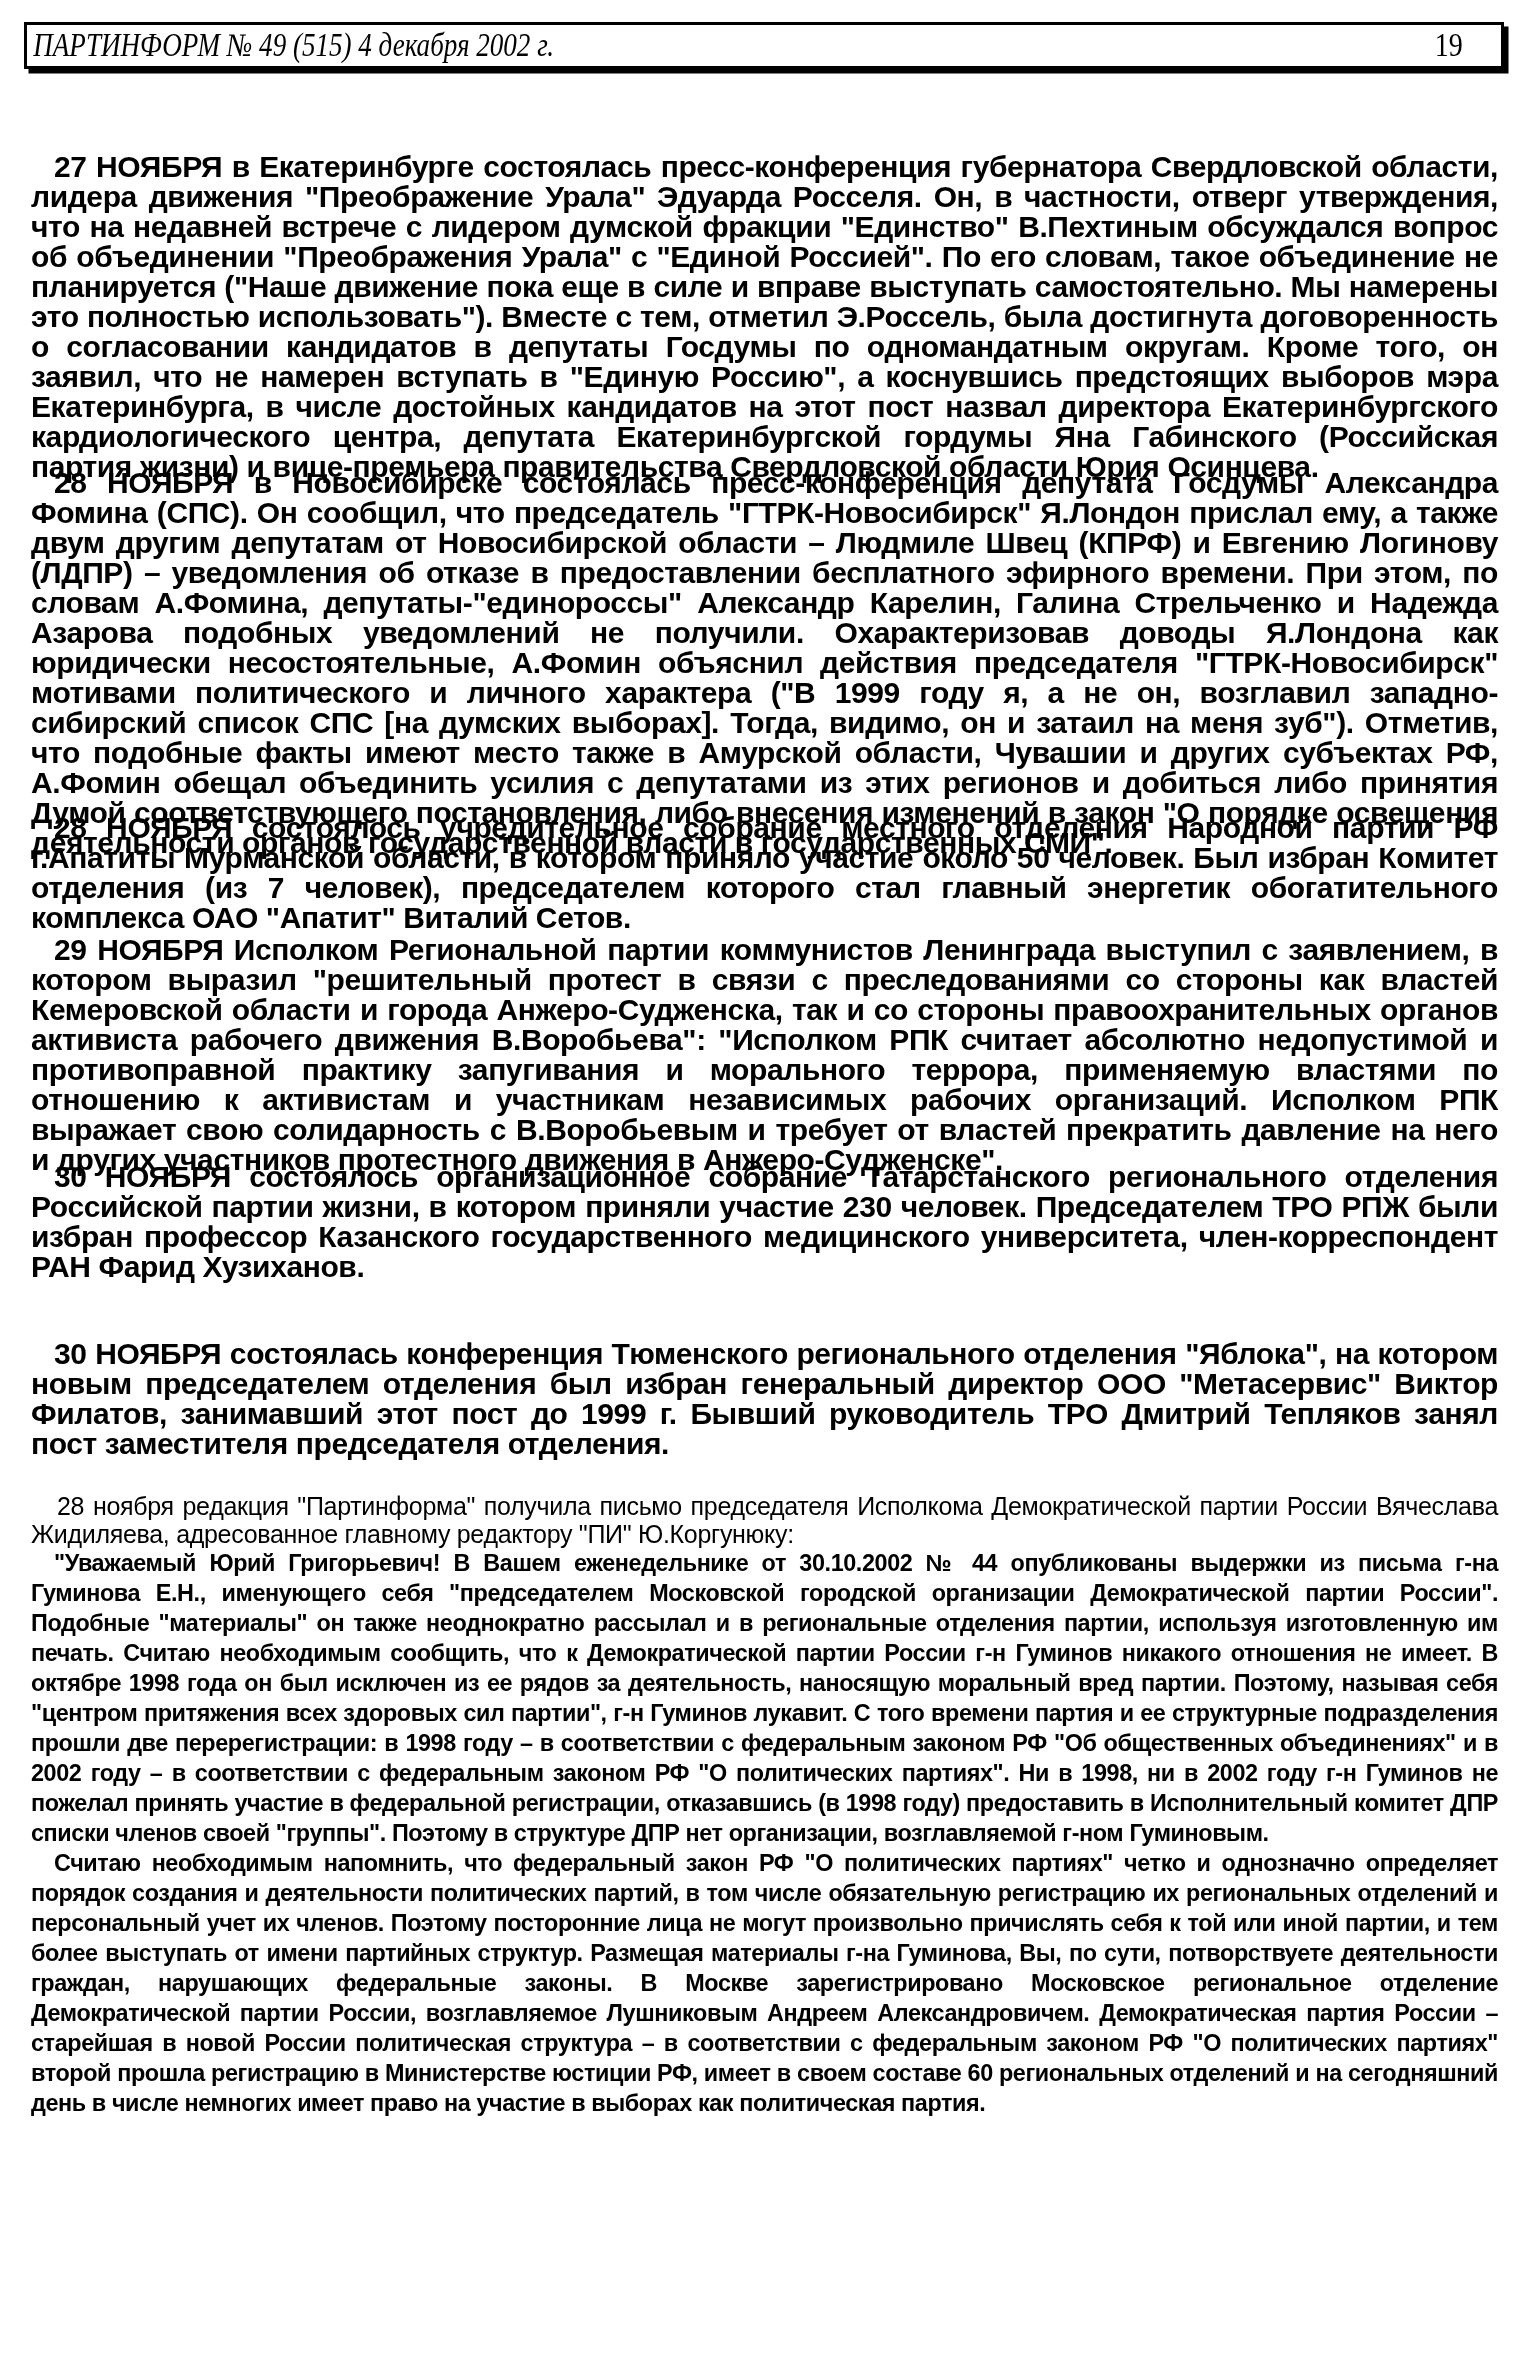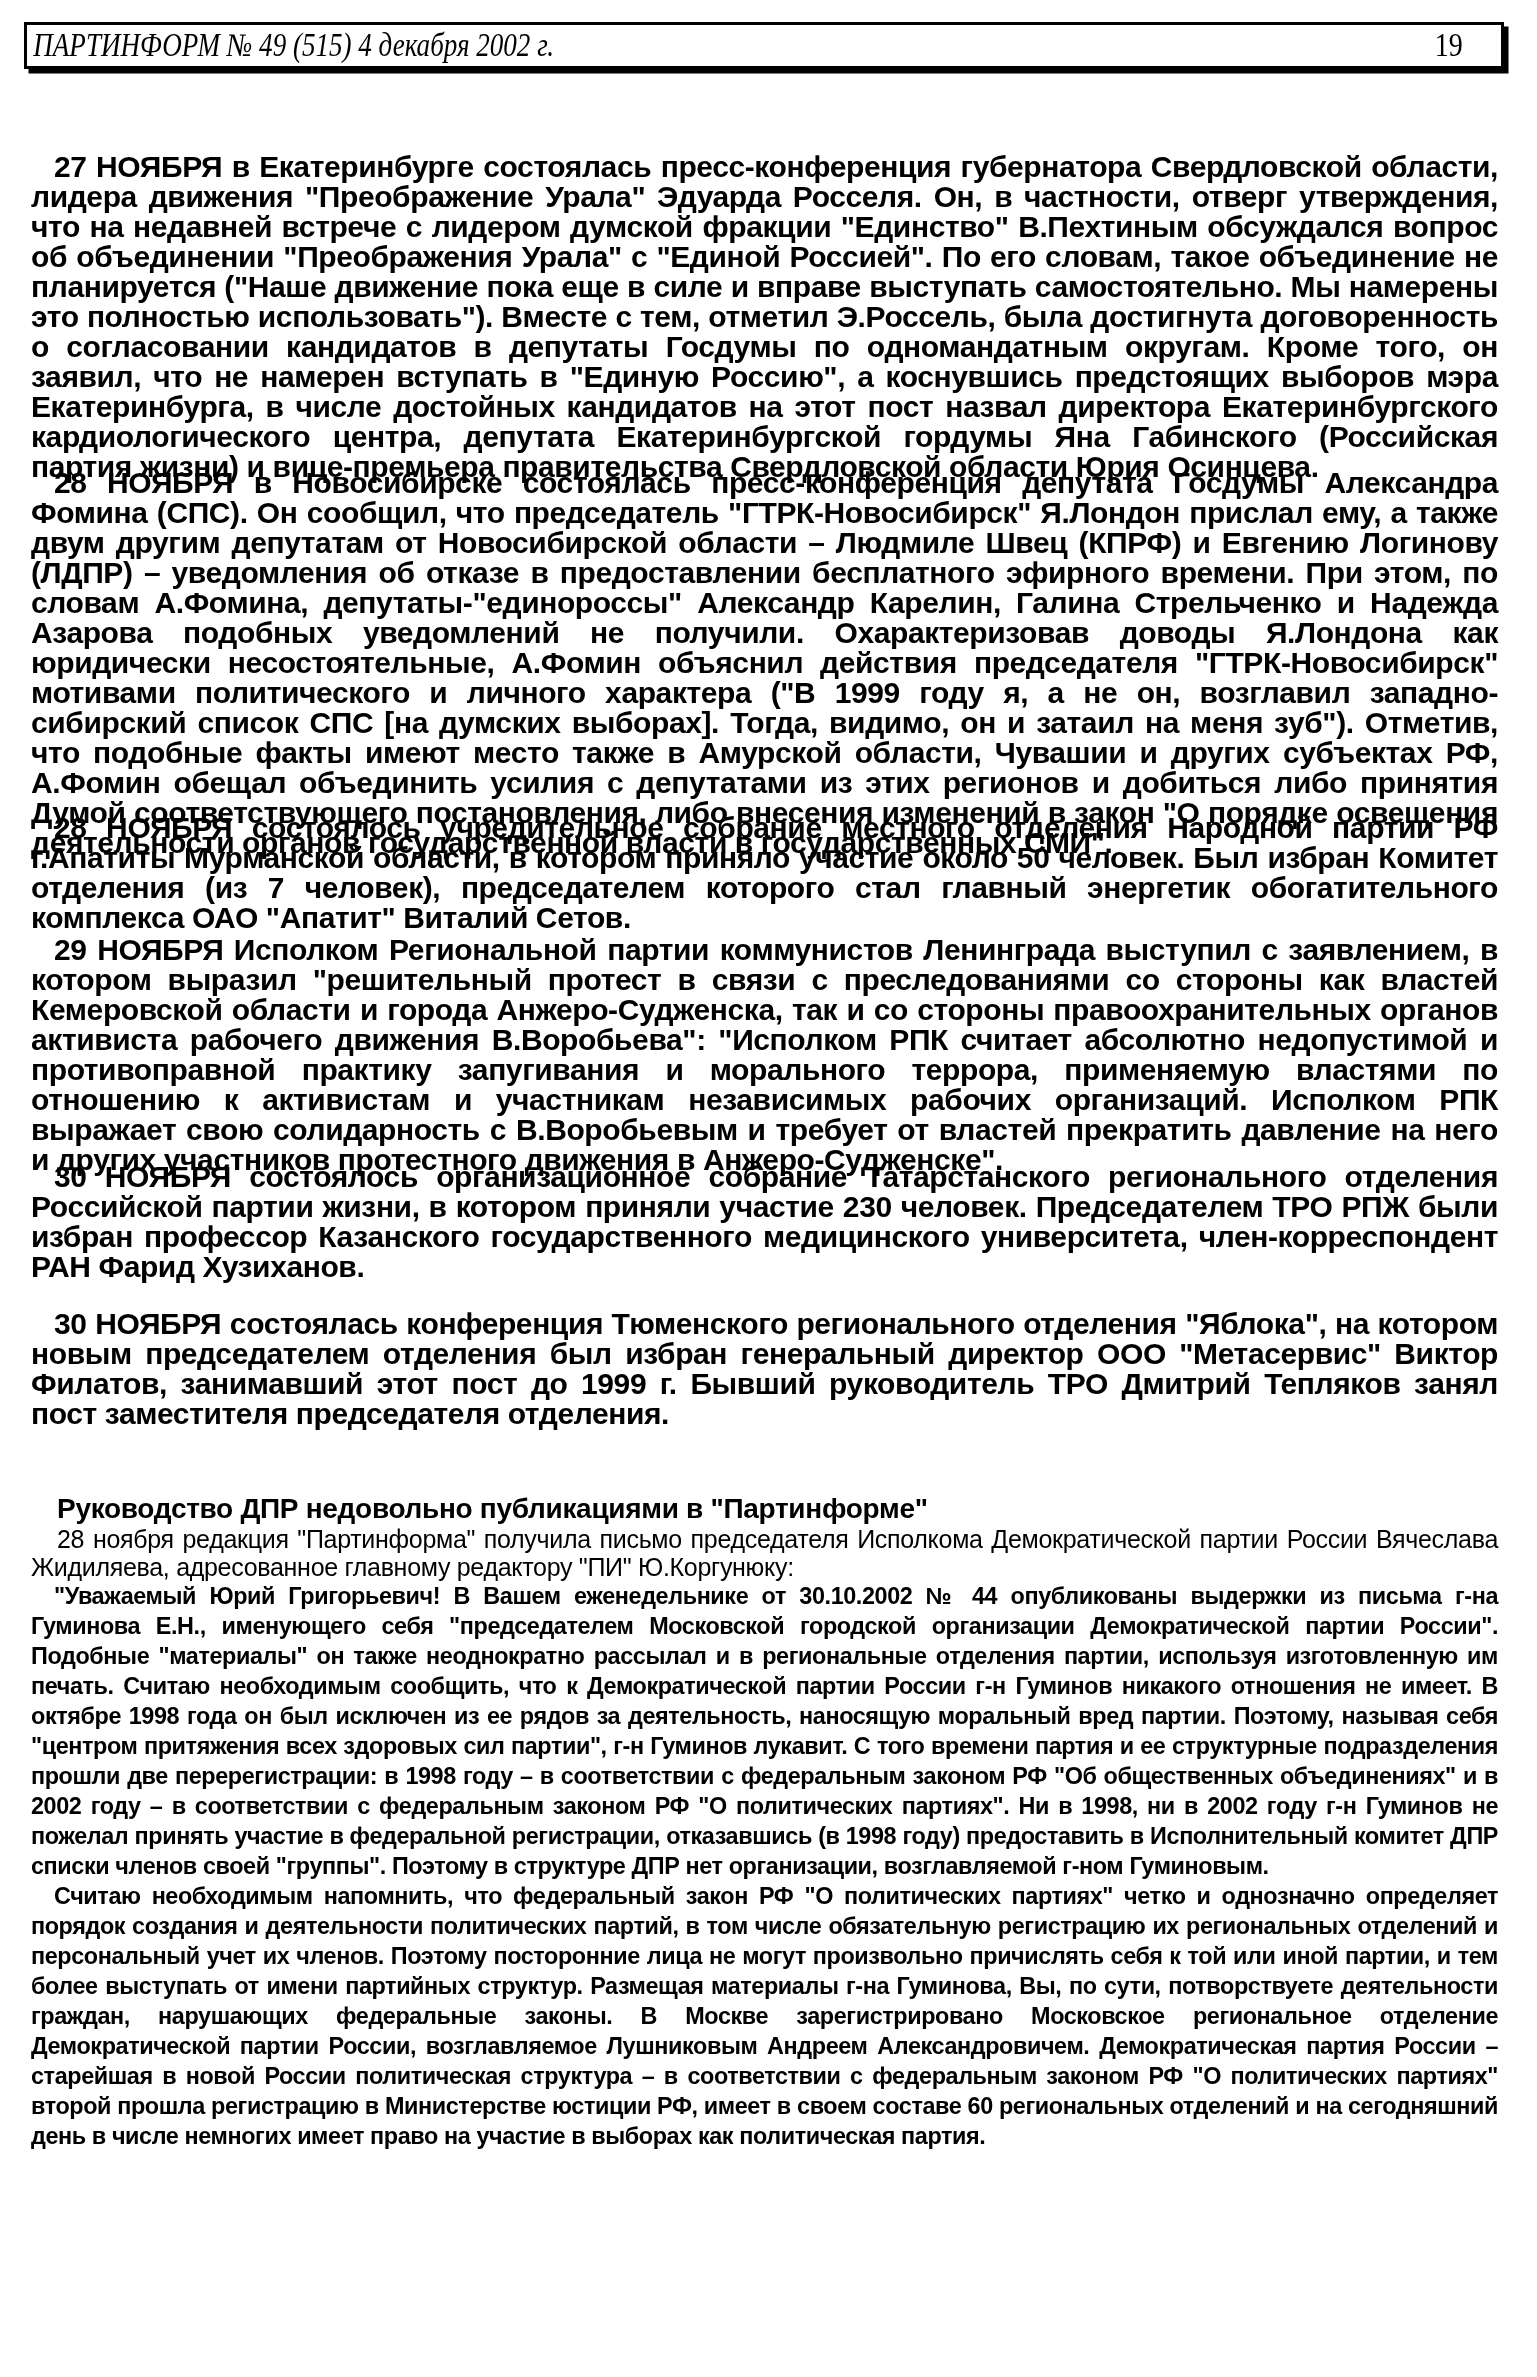--- a/index.html
+++ b/index.html
@@ -36,21 +36,21 @@
     text-align: justify; text-indent: 23px;
     letter-spacing: -0.4px;
   }
   .news .date { font-weight: bold; }
 
   #news-1 { top: 152px; }
   #news-2 { top: 468px; }
   #news-3 { top: 813px; }
   #news-4 { top: 935px; }
   #news-5 { top: 1162px; }
-  #news-6 { top: 1309px; }
+  #news-6 { top: 1339px; }
 
   
   .section-banner {
     position: absolute; left: 16px; top: 1421px; width: 1489px; height: 40px;
     border: 3.2px solid #000; background: #e4e4e4;
     display: flex; align-items: center;
   }
   .section-banner span {
     font-family: "Liberation Serif", "DejaVu Serif", serif;
     font-weight: bold; font-size: 29.5px; padding-left: 38px;
@@ -100,20 +100,19 @@
   <div class="col news" id="news-5">
     <p><span class="date">30 НОЯБРЯ</span><span> состоялось организационное собрание Татарстанского регионального отделения Российской партии жизни, в котором приняли участие 230 человек. Председателем ТРО РПЖ были избран профессор Казанского государственного медицинского университета, член-корреспондент РАН Фарид Хузиханов.</span></p>
   </div>
 
   <div class="col news" id="news-6">
     <p><span class="date">30 НОЯБРЯ</span><span> состоялась конференция Тюменского регионального отделения "Яблока", на котором новым председателем отделения был избран генеральный директор ООО "Метасервис" Виктор Филатов, занимавший этот пост до 1999 г. Бывший руководитель ТРО Дмитрий Тепляков занял пост заместителя председателя отделения.</span></p>
   </div>
 
 
   <div class="col article">
-    <h2>Руководство ДПР недовольно публикациями в "Партинформе"</h2>
     <p class="lead">28 ноября редакция "Партинформа" получила письмо председателя Исполкома Демократической партии России Вячеслава Жидиляева, адресованное главному редактору "ПИ" Ю.Коргунюку:</p>
     <p class="letter">"Уважаемый Юрий Григорьевич! В Вашем еженедельнике от 30.10.2002 № 44 опубликованы выдержки из письма г-на Гуминова Е.Н., именующего себя "председателем Московской городской организации Демократической партии России". Подобные "материалы" он также неоднократно рассылал и в региональные отделения партии, используя изготовленную им печать. Считаю необходимым сообщить, что к Демократической партии России г-н Гуминов никакого отношения не имеет. В октябре 1998 года он был исключен из ее рядов за деятельность, наносящую моральный вред партии. Поэтому, называя себя "центром притяжения всех здоровых сил партии", г-н Гуминов лукавит. С того времени партия и ее структурные подразделения прошли две перерегистрации: в 1998 году – в соответствии с федеральным законом РФ "Об общественных объединениях" и в 2002 году – в соответствии с федеральным законом РФ "О политических партиях". Ни в 1998, ни в 2002 году г-н Гуминов не пожелал принять участие в федеральной регистрации, отказавшись (в 1998 году) предоставить в Исполнительный комитет ДПР списки членов своей "группы". Поэтому в структуре ДПР нет организации, возглавляемой г-ном Гуминовым.</p>
     <p class="letter">Считаю необходимым напомнить, что федеральный закон РФ "О политических партиях" четко и однозначно определяет порядок создания и деятельности политических партий, в том числе обязательную регистрацию их региональных отделений и персональный учет их членов. Поэтому посторонние лица не могут произвольно причислять себя к той или иной партии, и тем более выступать от имени партийных структур. Размещая материалы г-на Гуминова, Вы, по сути, потворствуете деятельности граждан, нарушающих федеральные законы. В Москве зарегистрировано Московское региональное отделение Демократической партии России, возглавляемое Лушниковым Андреем Александровичем. Демократическая партия России – старейшая в новой России политическая структура – в соответствии с федеральным законом РФ "О политических партиях" второй прошла регистрацию в Министерстве юстиции РФ, имеет в своем составе 60 региональных отделений и на сегодняшний день в числе немногих имеет право на участие в выборах как политическая партия.</p>
   </div>
 
 </div>
 
 
 </body></html>

